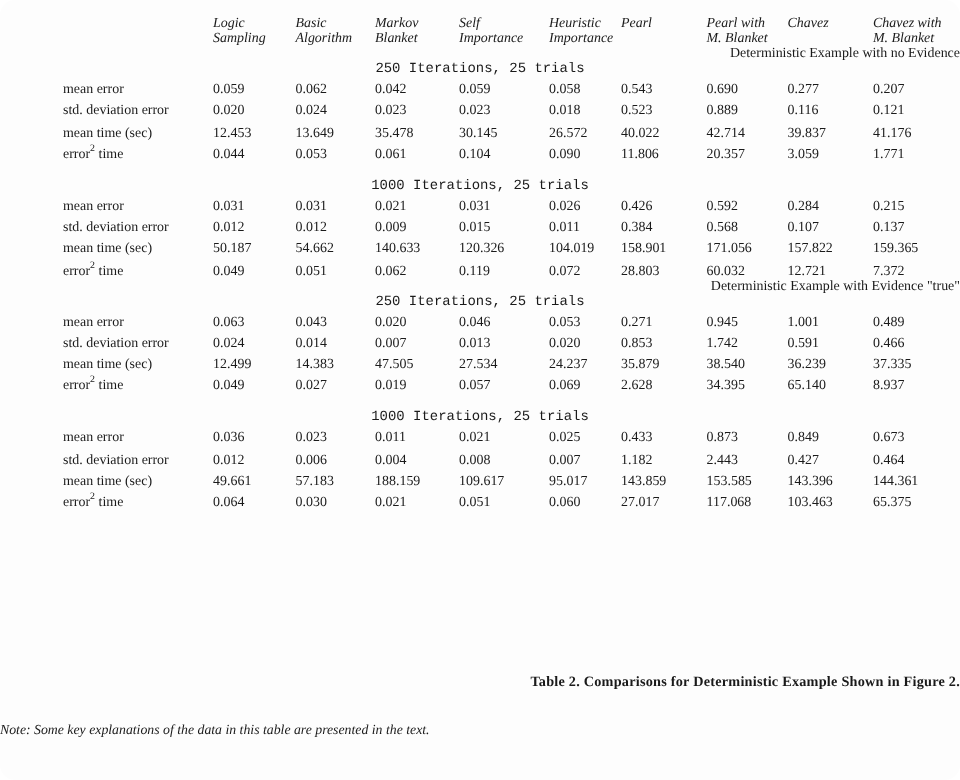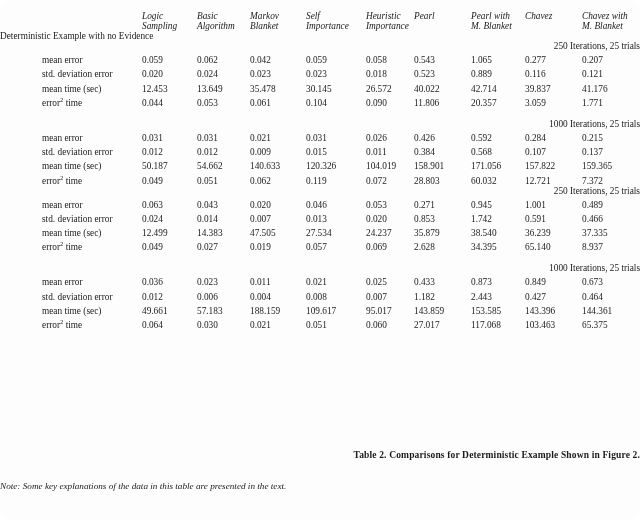--- a/index.html
+++ b/index.html
@@ -60,29 +60,30 @@
     white-space: normal;
     font-weight: 600;
   }
 
   .section-title td {
     font-weight: bold;
     font-size: 9.6px;
     line-height: 12px;
     padding-top: 4px;
     padding-bottom: 1px;
-    text-align: left;
+    text-align: right;
   }
   .sub-title td {
     font-weight: bold;
     font-size: 9.3px;
     line-height: 12px;
     padding-top: 1px;
     padding-bottom: 1px;
-    text-align: right;
+    text-align: center;
+    font-family: Liberation Mono, monospace;
   }
   .data-row td {
     font-size: 9.2px;
     line-height: 14.2px;
     height: 14.2px;
     text-align: left;
   }
   .data-row td.lbl {
     padding-left: 42px;
     white-space: nowrap;
@@ -184,21 +185,21 @@
           <td colspan="10">250 Iterations, 25 trials</td>
         </tr>
         <tr class="data-row">
           <td class="lbl">mean error</td>
           <td class="num">0.059</td>
           <td class="num">0.062</td>
           <td class="num">0.042</td>
           <td class="num">0.059</td>
           <td class="num">0.058</td>
           <td class="num">0.543</td>
-          <td class="num">1.065</td>
+          <td class="num">0.690</td>
           <td class="num">0.277</td>
           <td class="num">0.207</td>
         </tr>
         <tr class="data-row">
           <td class="lbl">std. deviation error</td>
           <td class="num">0.020</td>
           <td class="num">0.024</td>
           <td class="num">0.023</td>
           <td class="num">0.023</td>
           <td class="num">0.018</td>
@@ -278,20 +279,23 @@
           <td class="num">0.049</td>
           <td class="num">0.051</td>
           <td class="num">0.062</td>
           <td class="num">0.119</td>
           <td class="num">0.072</td>
           <td class="num">28.803</td>
           <td class="num">60.032</td>
           <td class="num">12.721</td>
           <td class="num">7.372</td>
         </tr>
+        <tr class="section-title">
+          <td colspan="10">Deterministic Example with Evidence "true"</td>
+        </tr>
         <tr class="sub-title">
           <td colspan="10">250 Iterations, 25 trials</td>
         </tr>
         <tr class="data-row">
           <td class="lbl">mean error</td>
           <td class="num">0.063</td>
           <td class="num">0.043</td>
           <td class="num">0.020</td>
           <td class="num">0.046</td>
           <td class="num">0.053</td>

